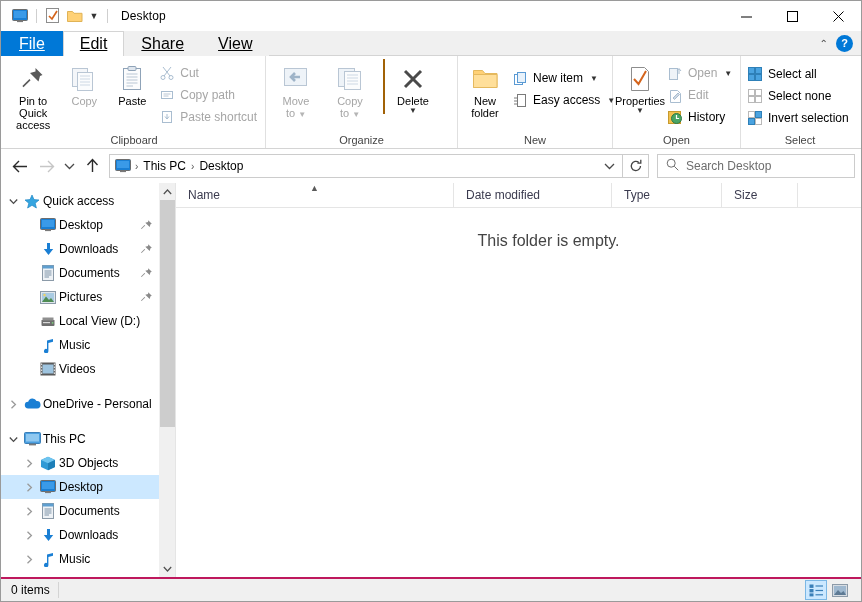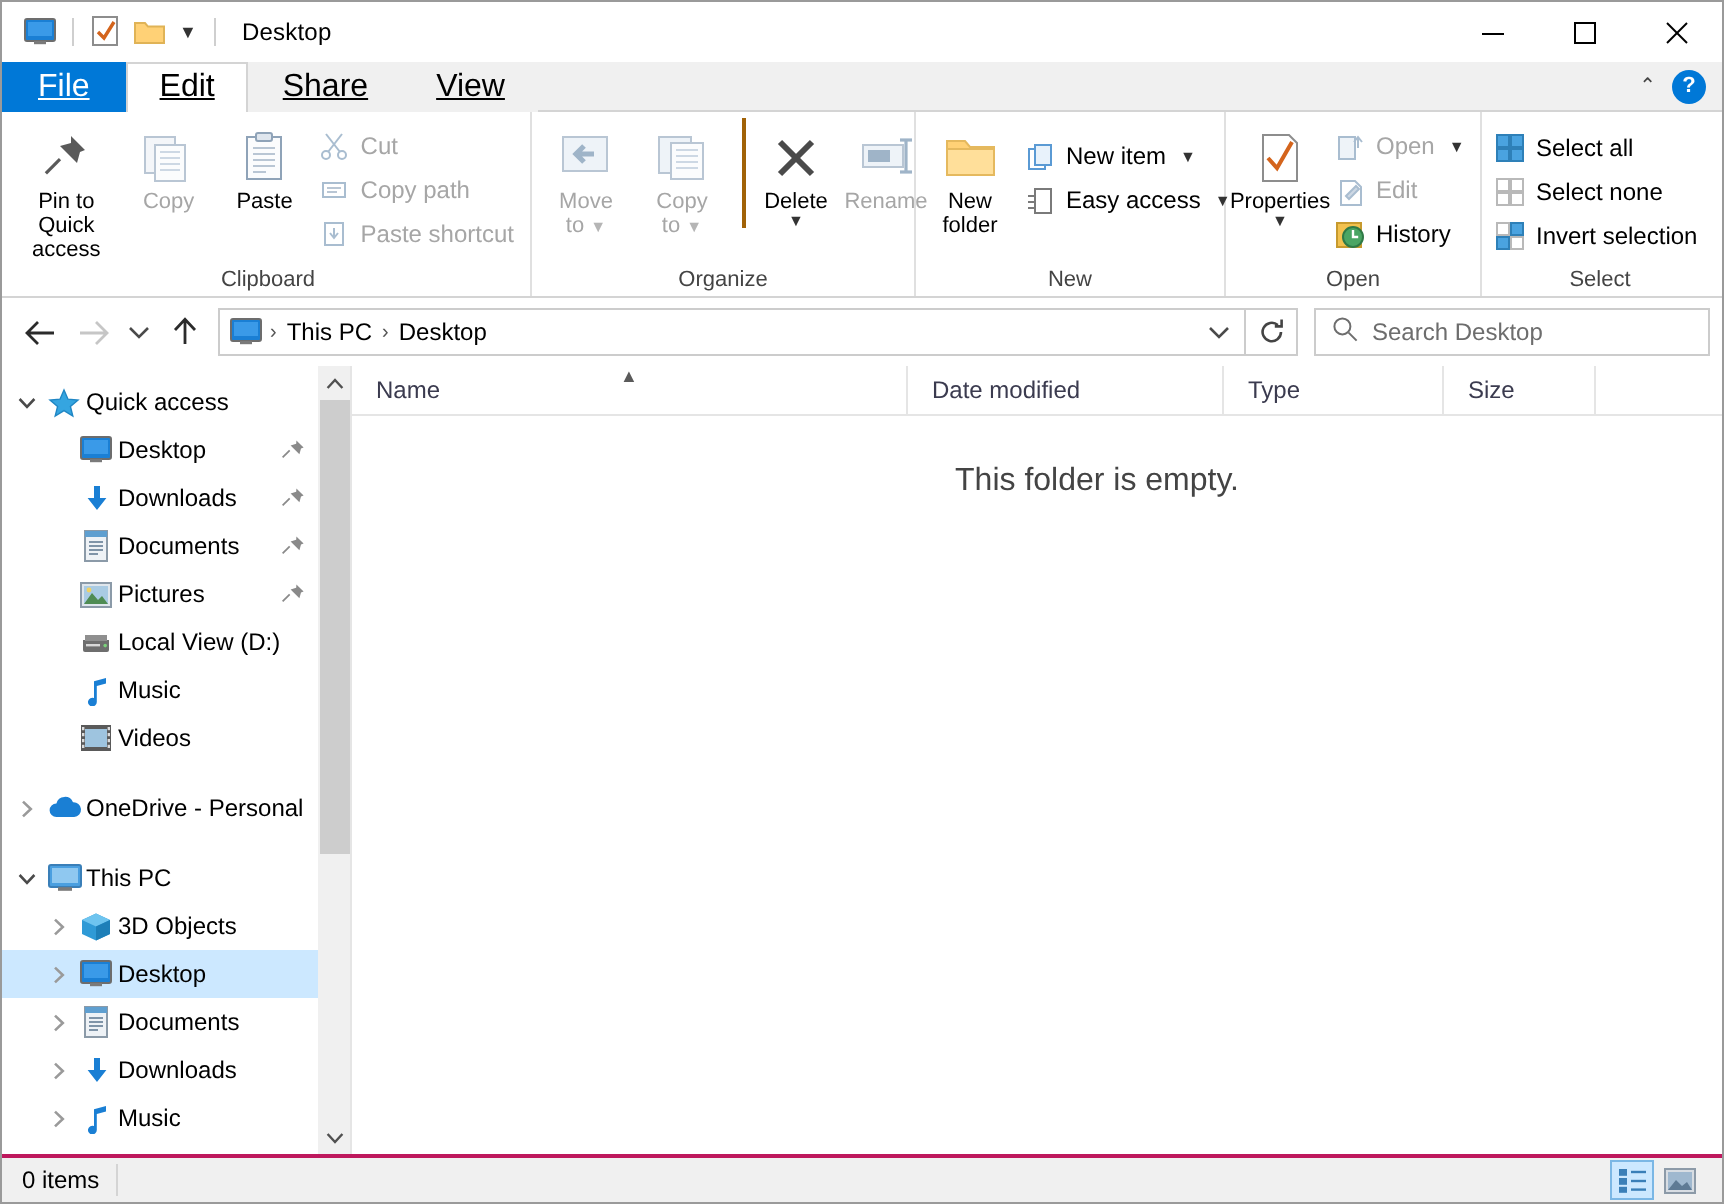--- a/index.html
+++ b/index.html
@@ -430,32 +430,20 @@
           <div class="icn">
             <svg width="26" height="26" viewBox="0 0 26 26">
                 <g stroke="#4a4a4a" stroke-width="3">
                   <line x1="5" y1="5" x2="21" y2="21"></line>
                   <line x1="21" y1="5" x2="5" y2="21"></line>
                 </g>
               </svg>
           </div>
           <div class="lbl">Delete</div>
           <div class="drop">▼</div>
-        </div>
-        <div class="bigbtn disabled" style="width:56px">
-          <div class="icn">
-            <svg width="30" height="24" viewBox="0 0 30 24">
-                <rect x="3.5" y="5.5" width="20" height="11" fill="#eef3f8" stroke="#b9c6d4"></rect>
-                <rect x="6" y="8" width="11" height="6" fill="#9fb4c8"></rect>
-                <line x1="25" y1="3" x2="25" y2="19" stroke="#9fb4c8" stroke-width="1.6"></line>
-                <line x1="22" y1="3" x2="28" y2="3" stroke="#9fb4c8" stroke-width="1.6"></line>
-                <line x1="22" y1="19" x2="28" y2="19" stroke="#9fb4c8" stroke-width="1.6"></line>
-              </svg>
-          </div>
-          <div class="lbl">Rename</div>
         </div>
       </div>
       <div class="rgroup-title">Organize</div>
     </div>
 
     <div class="rgroup" style="width:155px">
       <div class="rgroup-body">
         <div class="bigbtn" style="width:56px">
           <div class="icn">
             <svg width="30" height="26" viewBox="0 0 30 26">

